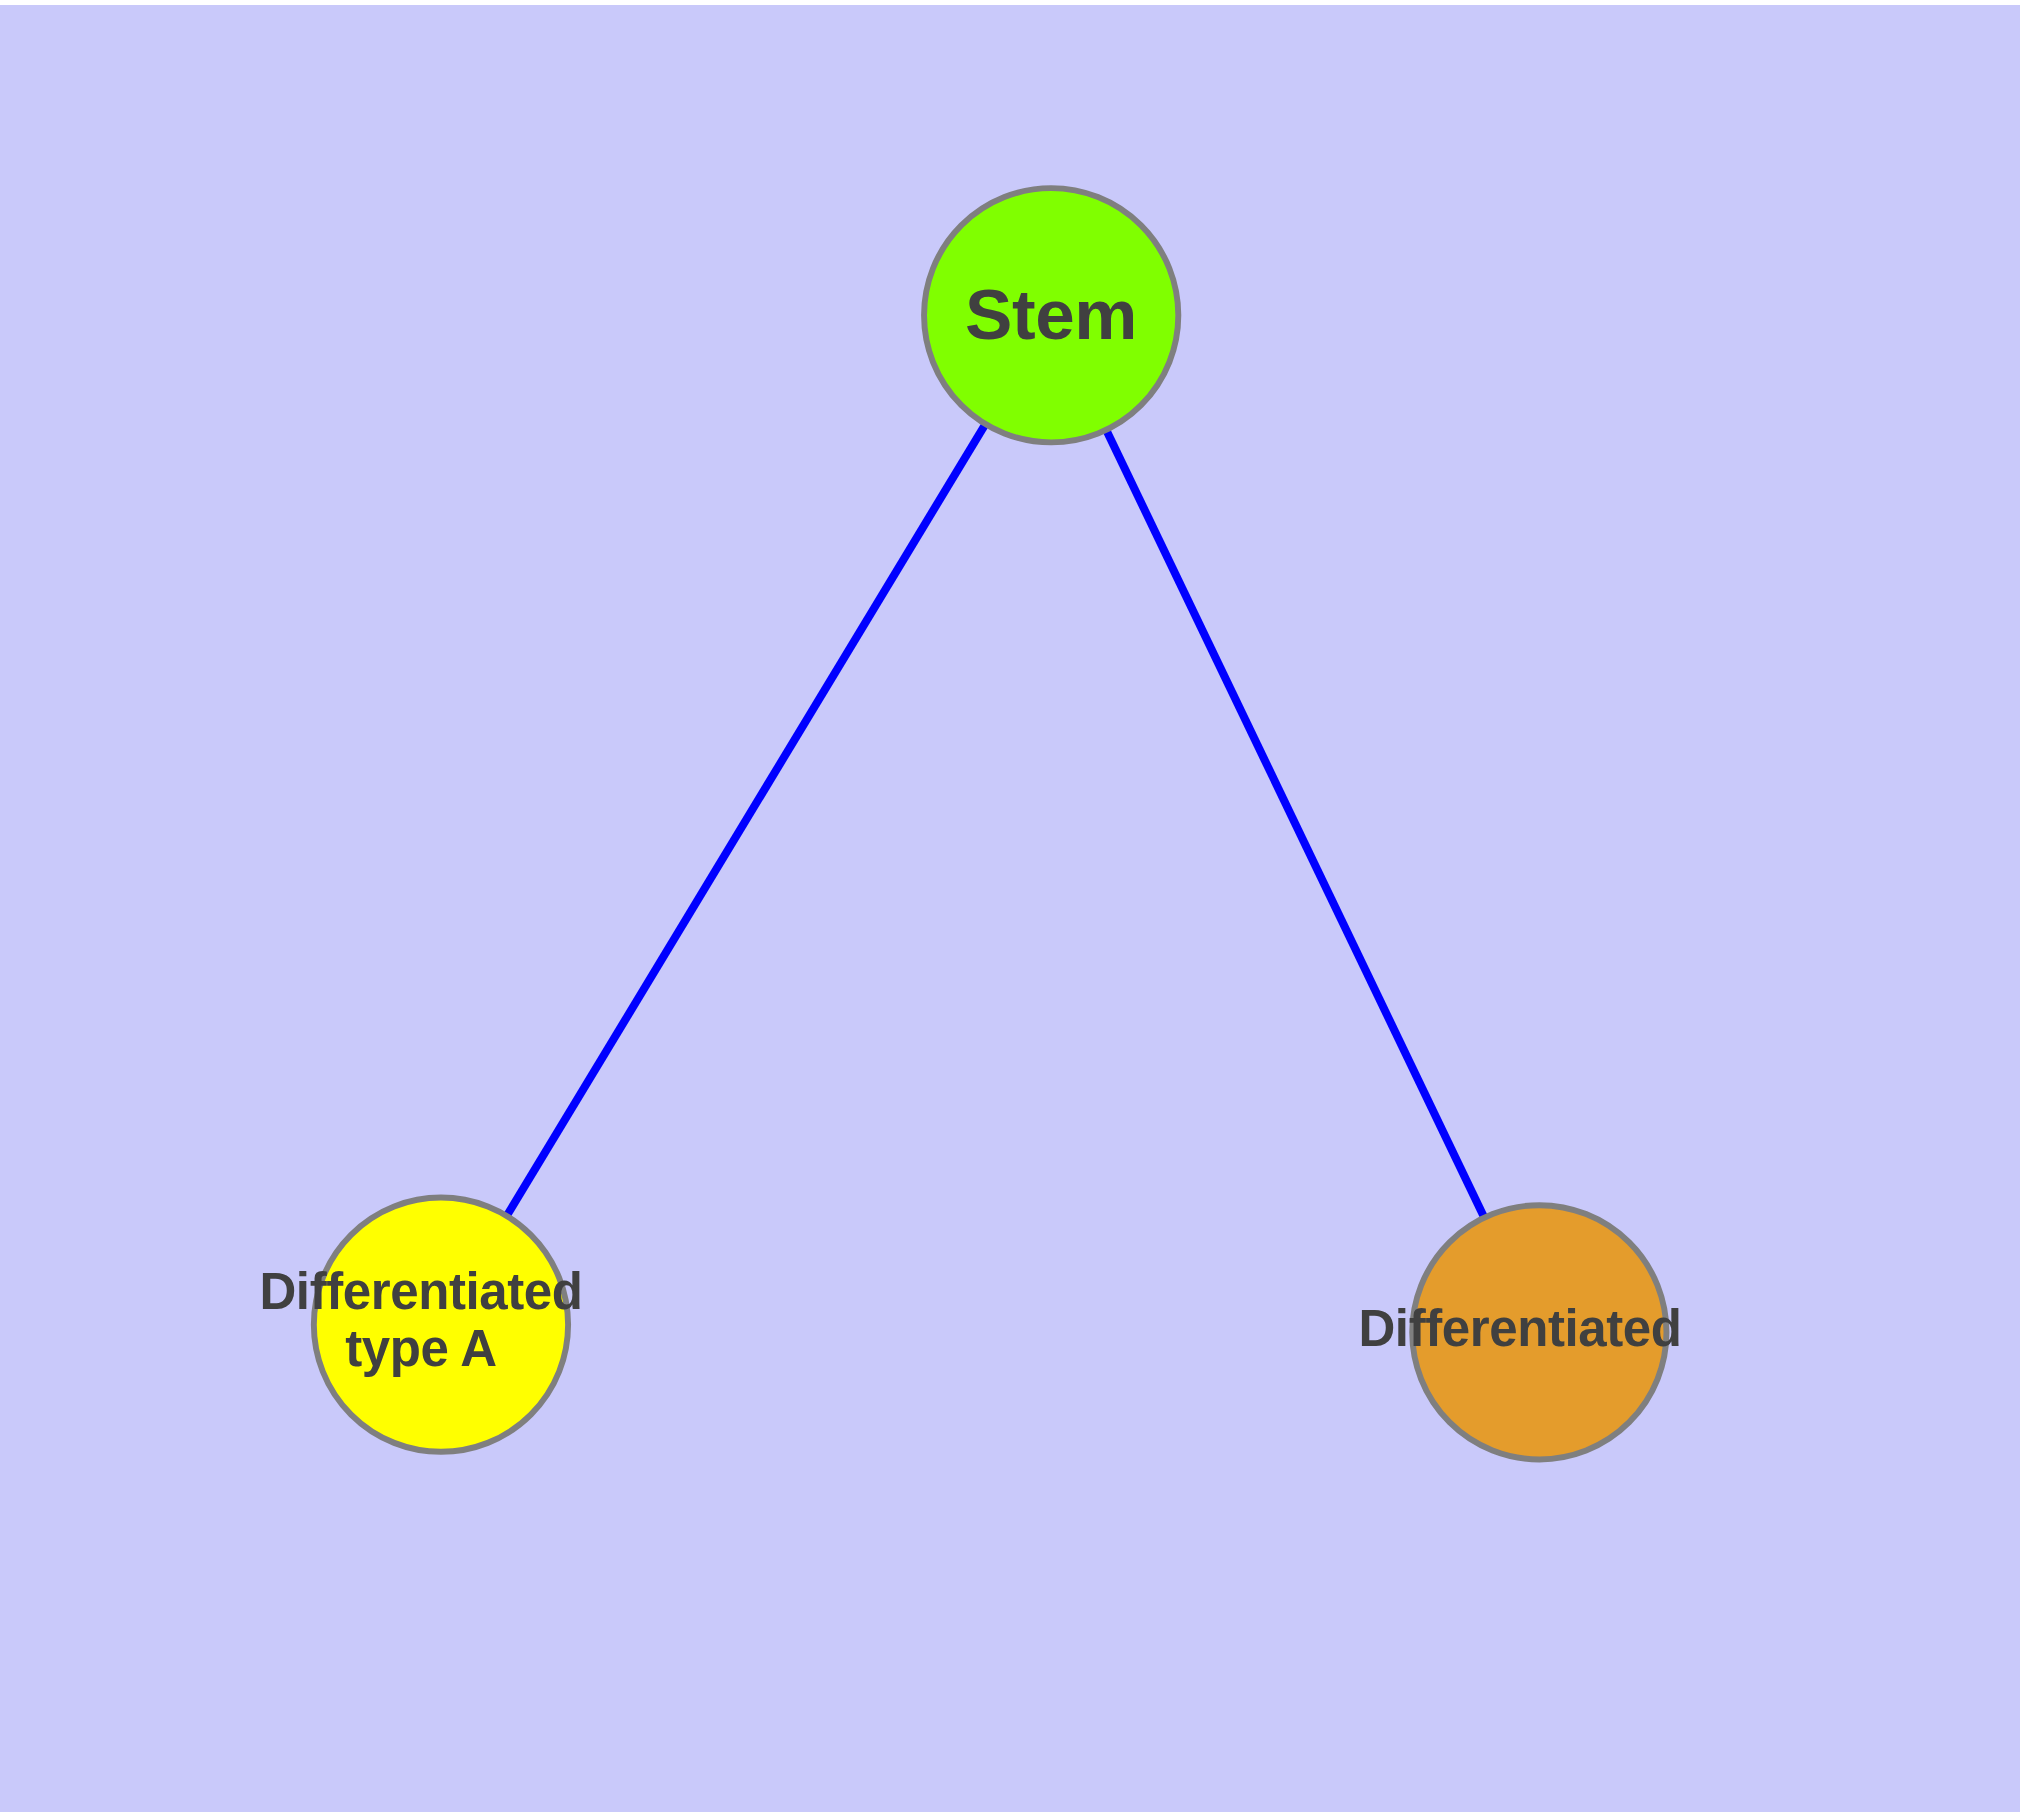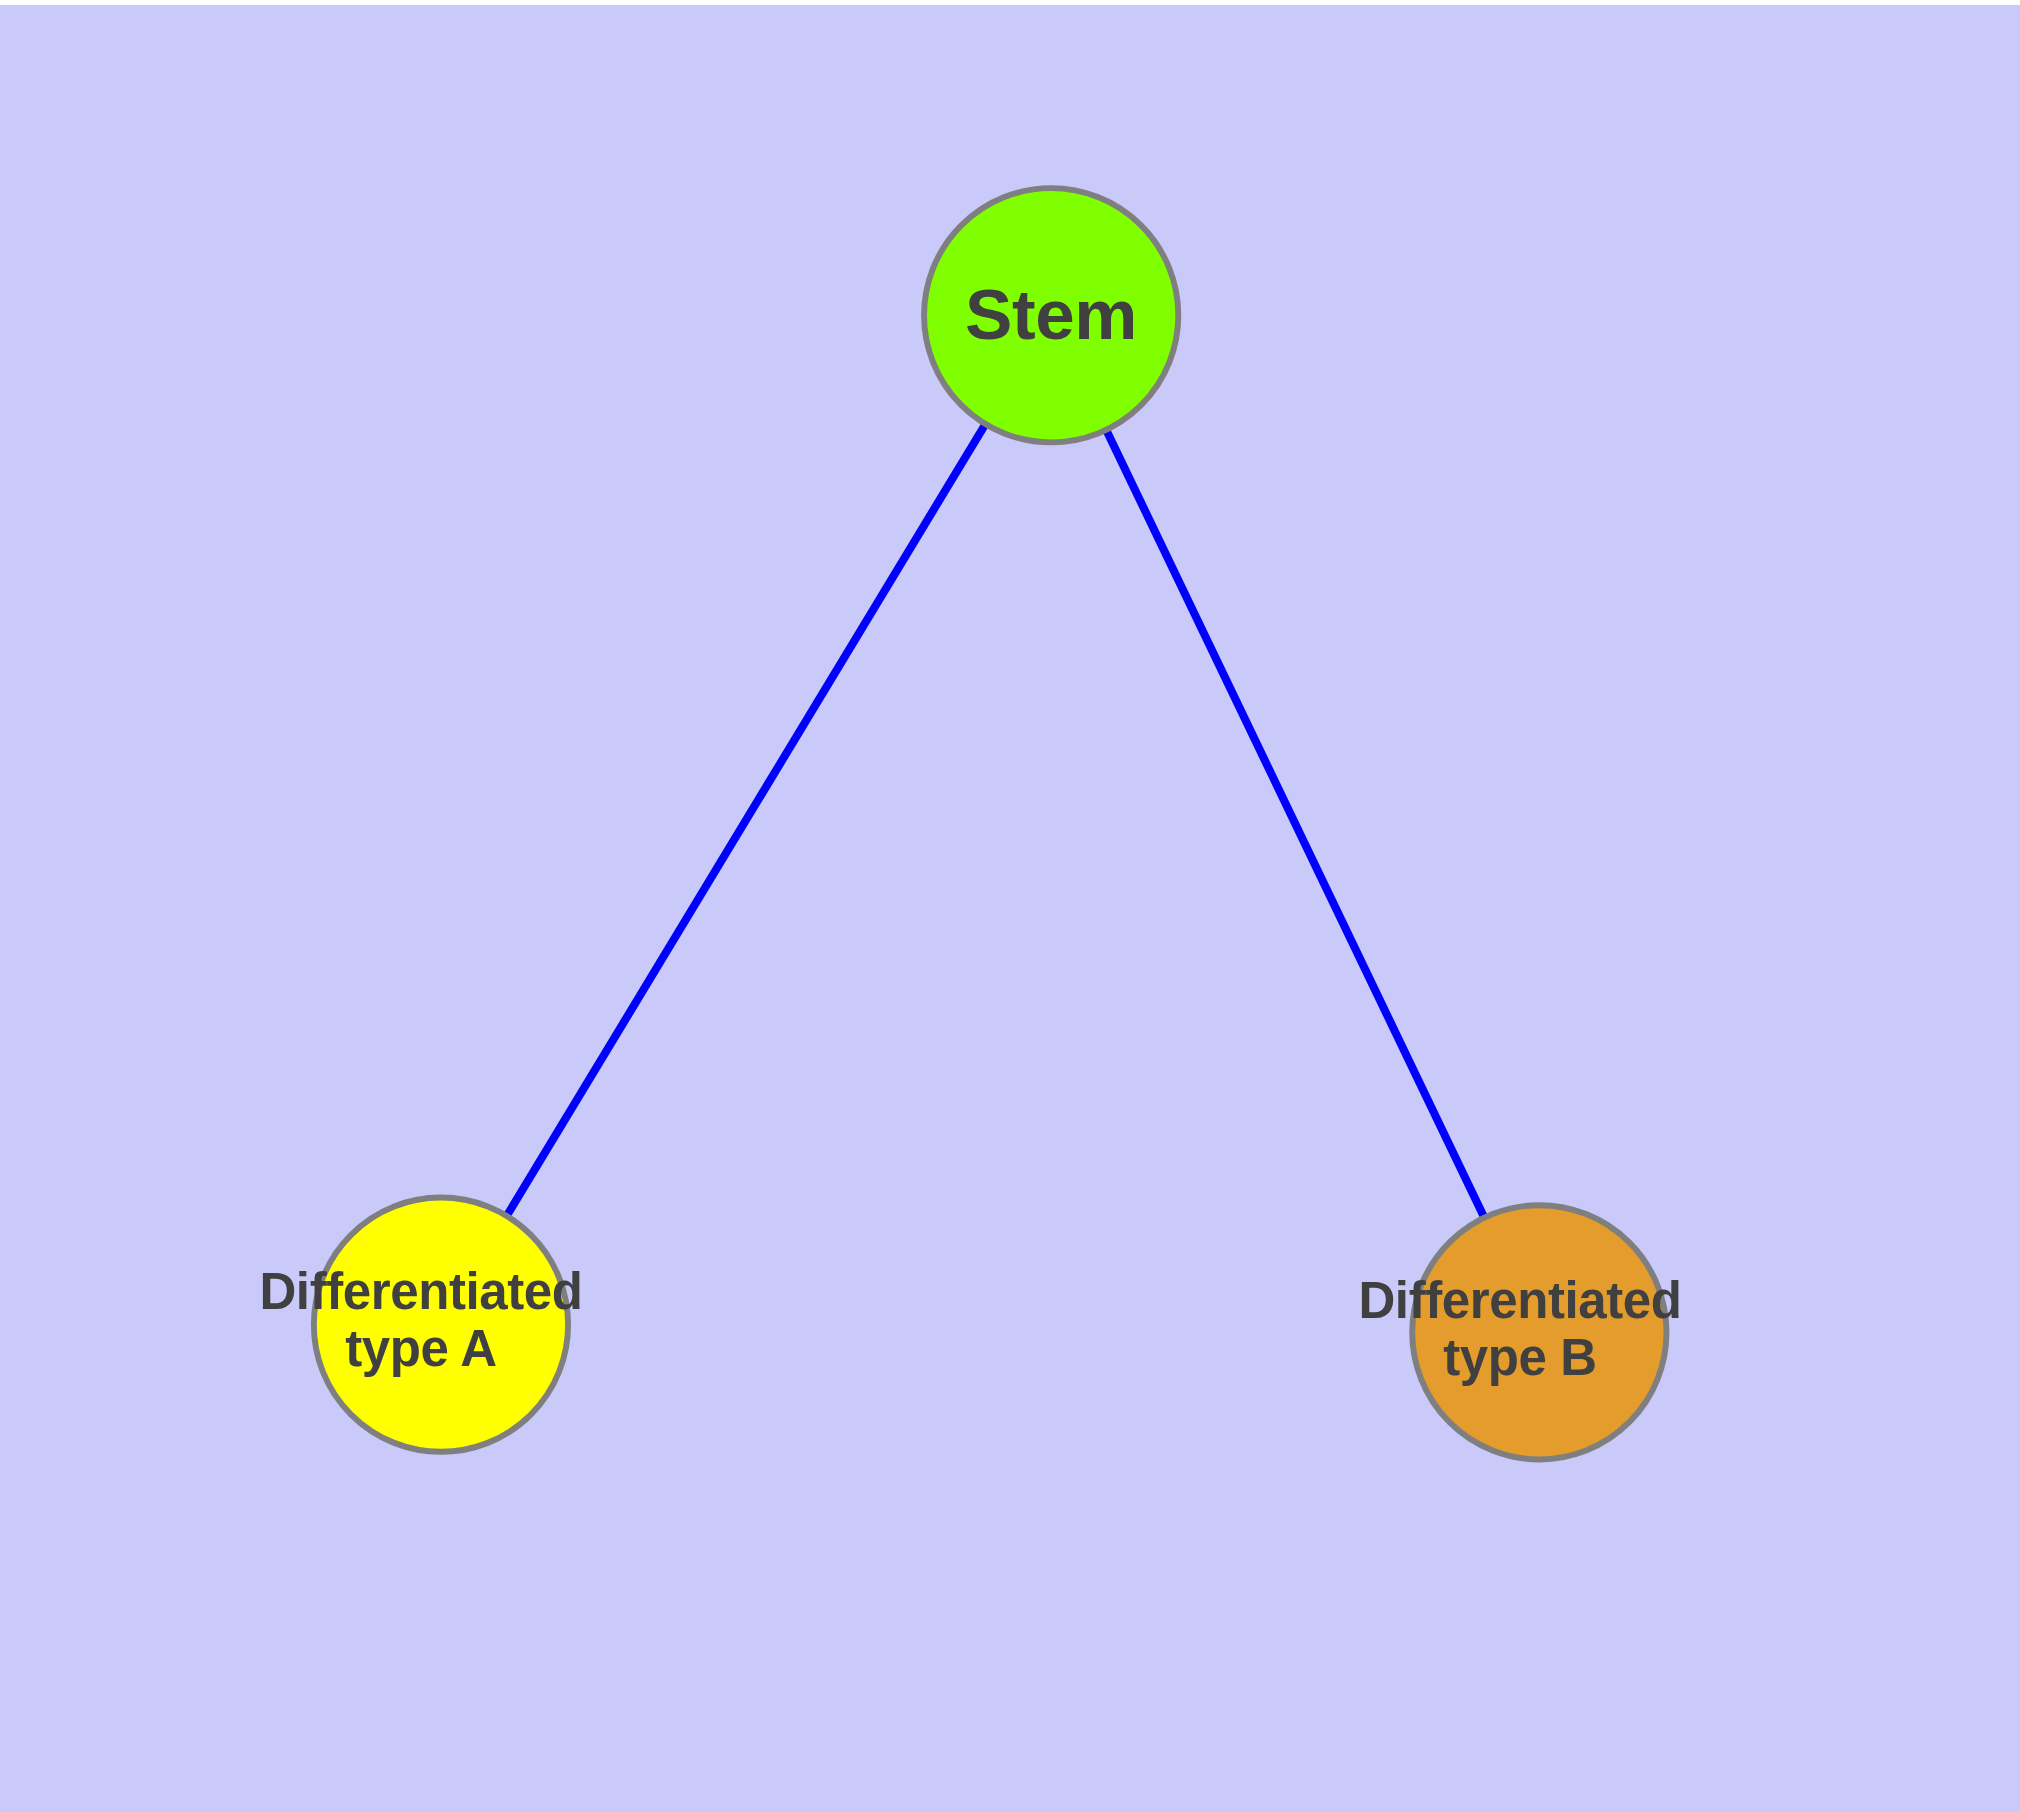--- a/index.html
+++ b/index.html
@@ -82,17 +82,16 @@
     <span>Stem</span>
   </div>
 
   <div class="node-label" id="label-type-a" style="left:421px; top:1320px;">
     <div>Differentiated</div>
     <div>type A</div>
   </div>
 
   <div class="node-label" id="label-type-b" style="left:1520px; top:1329px;">
     <div>Differentiated</div>
-    <div>type B</div>
   </div>
 
 </div>
 
 
 </body></html>

